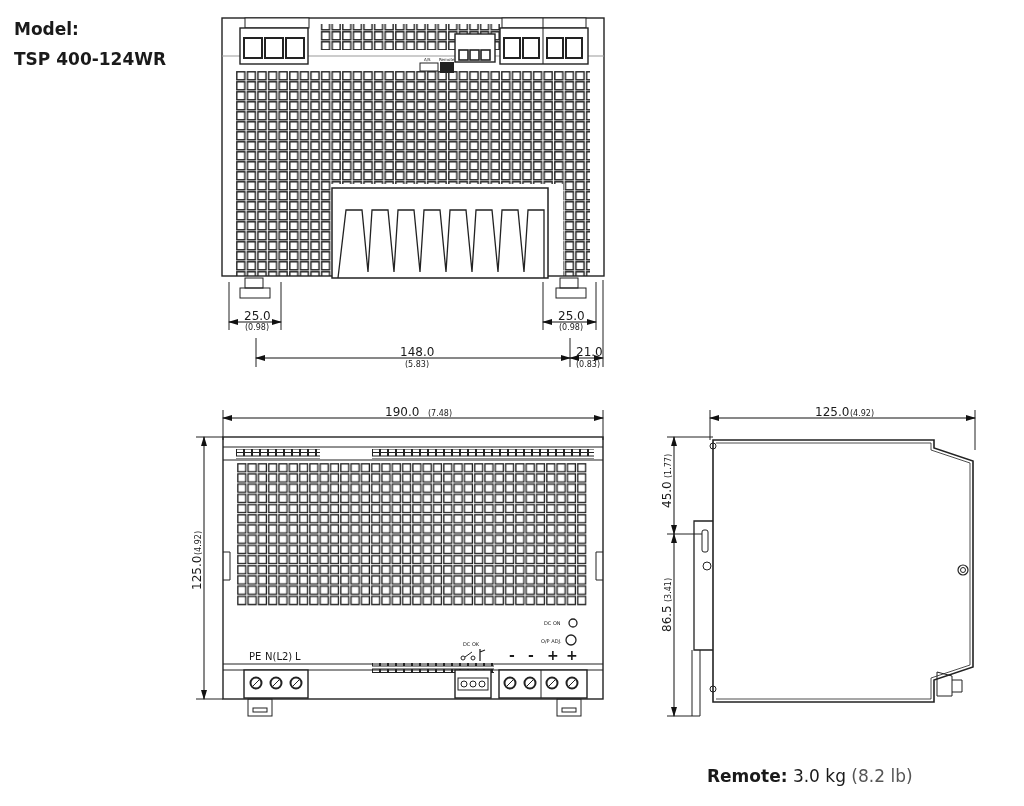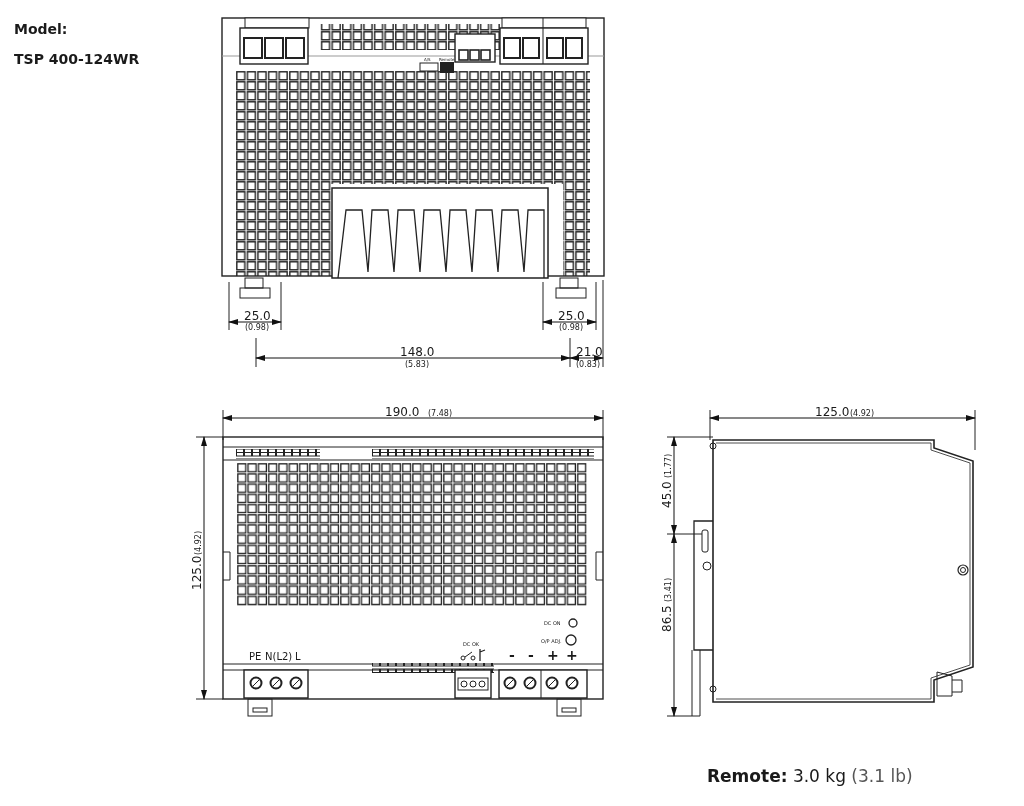--- a/index.html
+++ b/index.html
@@ -1,17 +1,17 @@
 <!DOCTYPE html>
 <html><head>
 <meta charset="utf-8">
 <style>
   html, body { margin:0; padding:0; background:#ffffff; }
   body { width:1024px; height:806px; position:relative; overflow:hidden; font-family:"DejaVu Sans", sans-serif; color:#1a1a1a; }
-  .model-label { position:absolute; left:14px; top:14px; font-weight:bold; font-size:14px; line-height:30px; }
+  .model-label { position:absolute; left:14px; top:14px; font-weight:bold; font-size:17px; line-height:30px; }
   .weight { position:absolute; left:707px; top:766px; font-size:17px; }
   .weight b { font-weight:bold; }
   .weight .lb { color:#555; }
   svg { position:absolute; left:0; top:0; }
   .dim { font-family:"DejaVu Sans", sans-serif; fill:#1a1a1a; }
   .sub { font-size:8px; }
   .main { font-size:12px; }
 </style>
 </head>
 <body>
@@ -228,14 +228,14 @@
     <text transform="translate(671,508) rotate(-90)" class="dim main">45.0</text>
     <text transform="translate(671,478) rotate(-90)" class="dim sub">(1.77)</text>
     <text transform="translate(671,632) rotate(-90)" class="dim main">86.5</text>
     <text transform="translate(671,602) rotate(-90)" class="dim sub">(3.41)</text>
   </g>
 </svg>
 
 <div class="weight">
   <b>Remote:</b>
   <span>3.0 kg</span>
-  <span class="lb">(3.1 lb)</span>
+  <span class="lb">(8.2 lb)</span>
 </div>
 
 </body></html>

